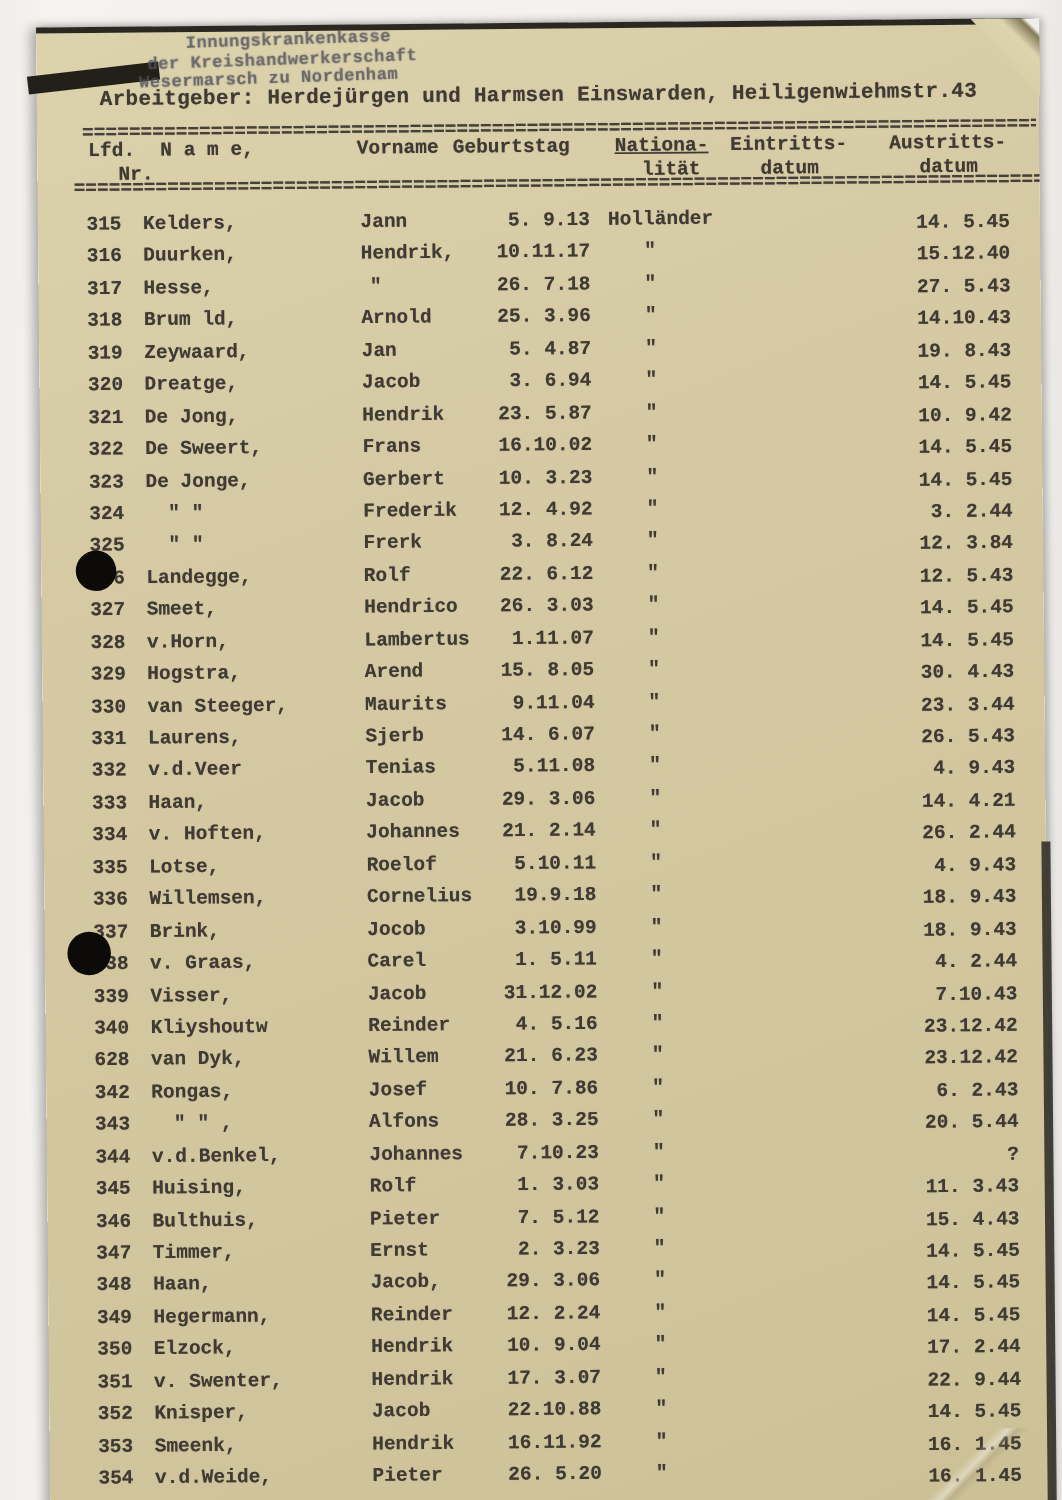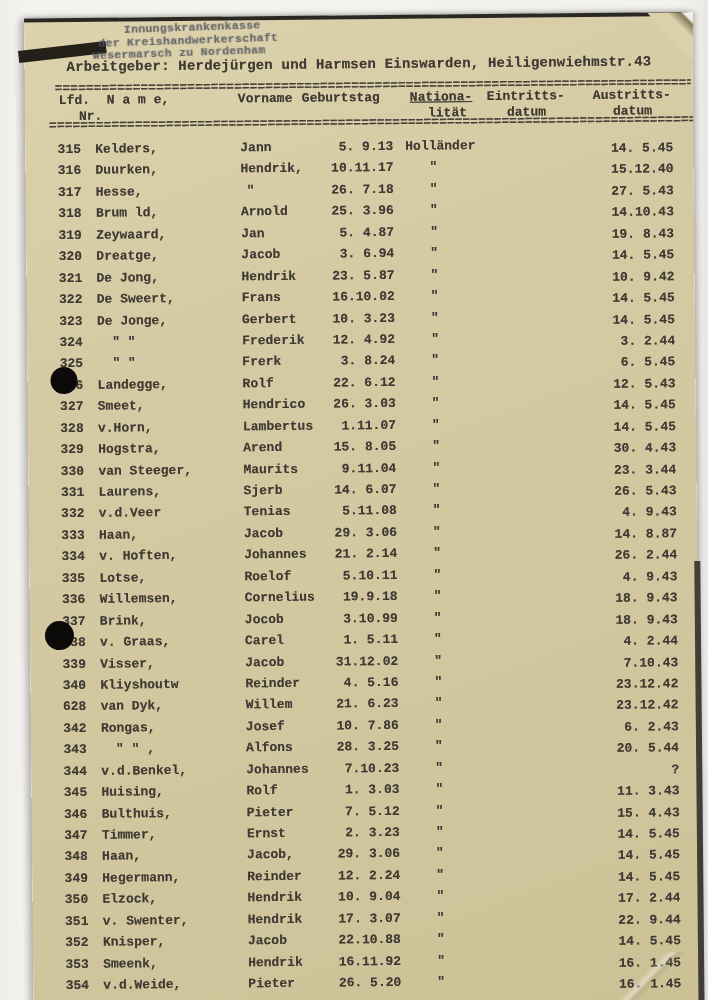--- a/index.html
+++ b/index.html
@@ -189,21 +189,21 @@
         <span class="cell c-ein"></span>
         <span class="cell c-aus">3. 2.44</span>
       </div>
       <div class="row">
         <span class="cell c-nr">325</span>
         <span class="cell c-name ditto-name">"  "</span>
         <span class="cell c-vor">Frerk</span>
         <span class="cell c-geb">3. 8.24</span>
         <span class="cell c-nat ditto">"</span>
         <span class="cell c-ein"></span>
-        <span class="cell c-aus">6. 5.45</span>
+        <span class="cell c-aus">12. 3.84</span>
       </div>
       <div class="row">
         <span class="cell c-nr">326</span>
         <span class="cell c-name">Landegge,</span>
         <span class="cell c-vor">Rolf</span>
         <span class="cell c-geb">22. 6.12</span>
         <span class="cell c-nat ditto">"</span>
         <span class="cell c-ein"></span>
         <span class="cell c-aus">12. 5.43</span>
       </div>
@@ -261,21 +261,21 @@
         <span class="cell c-ein"></span>
         <span class="cell c-aus">4. 9.43</span>
       </div>
       <div class="row">
         <span class="cell c-nr">333</span>
         <span class="cell c-name">Haan,</span>
         <span class="cell c-vor">Jacob</span>
         <span class="cell c-geb">29. 3.06</span>
         <span class="cell c-nat ditto">"</span>
         <span class="cell c-ein"></span>
-        <span class="cell c-aus">14. 8.87</span>
+        <span class="cell c-aus">14. 4.21</span>
       </div>
       <div class="row">
         <span class="cell c-nr">334</span>
         <span class="cell c-name">v. Hoften,</span>
         <span class="cell c-vor">Johannes</span>
         <span class="cell c-geb">21. 2.14</span>
         <span class="cell c-nat ditto">"</span>
         <span class="cell c-ein"></span>
         <span class="cell c-aus">26. 2.44</span>
       </div>

